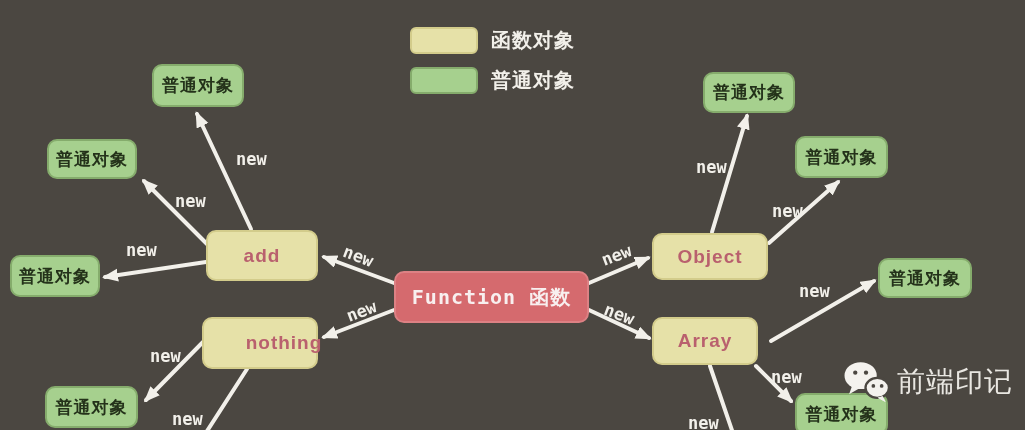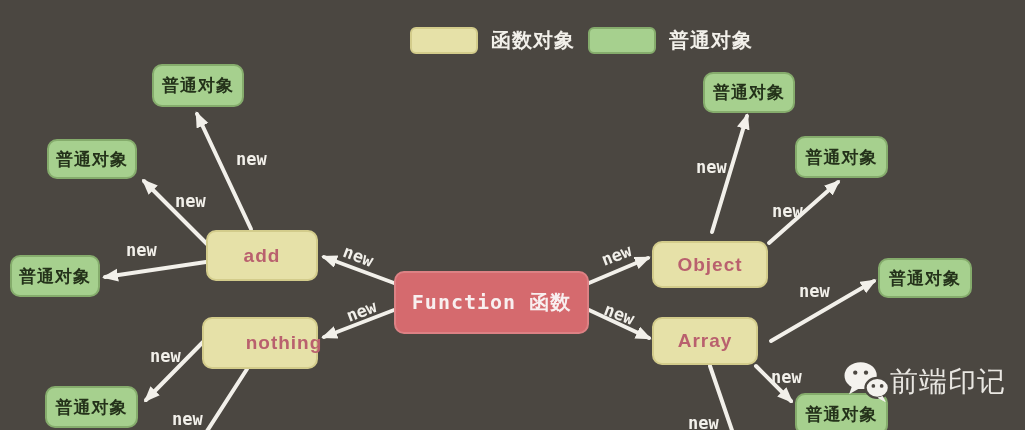--- a/index.html
+++ b/index.html
@@ -35,34 +35,34 @@
     color:#f8efef;font-size:20px;
     font-family:"DejaVu Sans Mono",monospace;letter-spacing:1px;
   }
   .edge-label{
     position:absolute;color:var(--white_text);
     font:bold 17px "DejaVu Sans Mono",monospace;
     z-index:2;transform-origin:50% 50%;white-space:nowrap;
   }
   #legend{
     position:absolute;left:410px;top:27px;z-index:4;
-    display:flex;gap:13px;
+    display:flex;flex-direction:column;gap:13px;
   }
   .legend-item{display:flex;align-items:center;gap:13px;}
   .legend-swatch{
     width:68px;height:27px;border-radius:6px;box-sizing:border-box;display:inline-block;
   }
   .legend-swatch.tan{background:var(--tan);border:2px solid var(--tan_border);}
   .legend-swatch.green{background:var(--green);border:2px solid var(--green_border);}
   .legend-label{
     color:var(--white_text);font-size:20px;font-weight:bold;letter-spacing:1px;
   }
   #watermark{
     position:absolute;left:843px;top:360px;z-index:5;
-    display:flex;align-items:center;
+    display:flex;align-items:center;gap:7px;
   }
   #watermark .wm-text{
     color:#e9e7e2;font-size:28px;letter-spacing:1px;
     font-family:"DejaVu Sans",sans-serif;
   }
 </style>
 </head>
 <body>
 
 <div id="stage">
@@ -91,22 +91,22 @@
       </g>
   </svg>
 
   <div id="nodes-layer">
       <div class="node plain" style="left: 152px; top: 64px; width: 92px; height: 43px;">普通对象</div>
       <div class="node plain" style="left: 47px; top: 139px; width: 90px; height: 40px;">普通对象</div>
       <div class="node plain" style="left: 10px; top: 255px; width: 90px; height: 42px;">普通对象</div>
       <div class="node plain" style="left: 45px; top: 386px; width: 93px; height: 42px;">普通对象</div>
       <div class="node func" style="left: 206px; top: 230px; width: 112px; height: 51px;">add</div>
       <div class="node func" style="left: 202px; top: 317px; width: 116px; height: 52px; padding-left: 48px;">nothing</div>
-      <div class="node center" style="left: 394px; top: 271px; width: 195px; height: 63px;">Function 函数</div>
-      <div class="node func" style="left: 652px; top: 233px; width: 116px; height: 47px; margin-top: 8px;">Object</div>
+      <div class="node center" style="left: 394px; top: 271px; width: 195px; height: 52px;">Function 函数</div>
+      <div class="node func" style="left: 652px; top: 233px; width: 116px; height: 47px;">Object</div>
       <div class="node func" style="left: 652px; top: 317px; width: 106px; height: 48px;">Array</div>
       <div class="node plain" style="left: 703px; top: 72px; width: 92px; height: 41px;">普通对象</div>
       <div class="node plain" style="left: 795px; top: 136px; width: 93px; height: 42px;">普通对象</div>
       <div class="node plain" style="left: 878px; top: 258px; width: 94px; height: 40px;">普通对象</div>
       <div class="node plain" style="left: 795px; top: 393px; width: 93px; height: 42px;">普通对象</div>
     </div>
   <div id="labels-layer">
       <div class="edge-label" style="left: 236px; top: 149px;">new</div>
       <div class="edge-label" style="left: 175px; top: 191px;">new</div>
       <div class="edge-label" style="left: 126px; top: 240px;">new</div>

